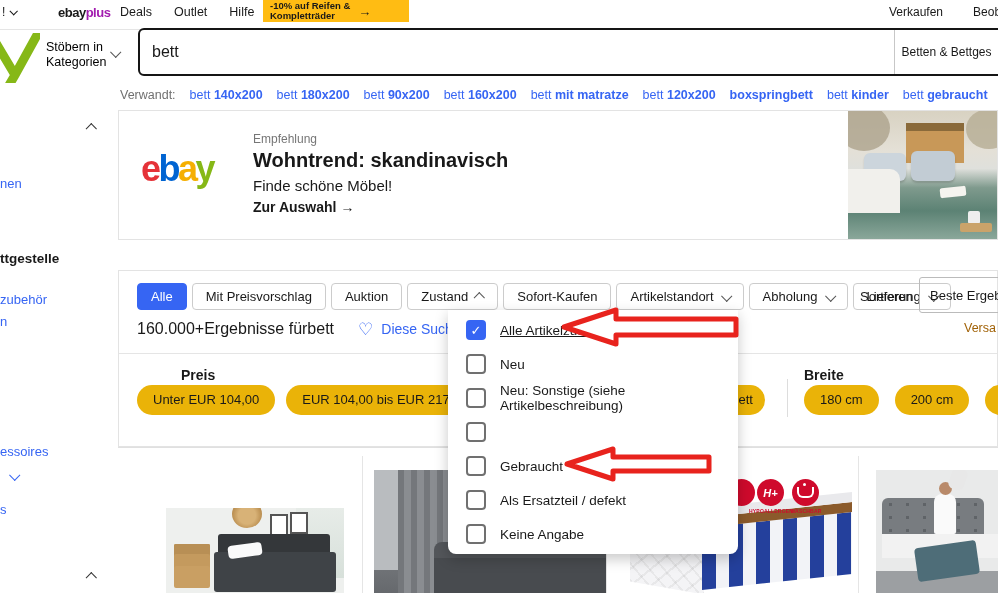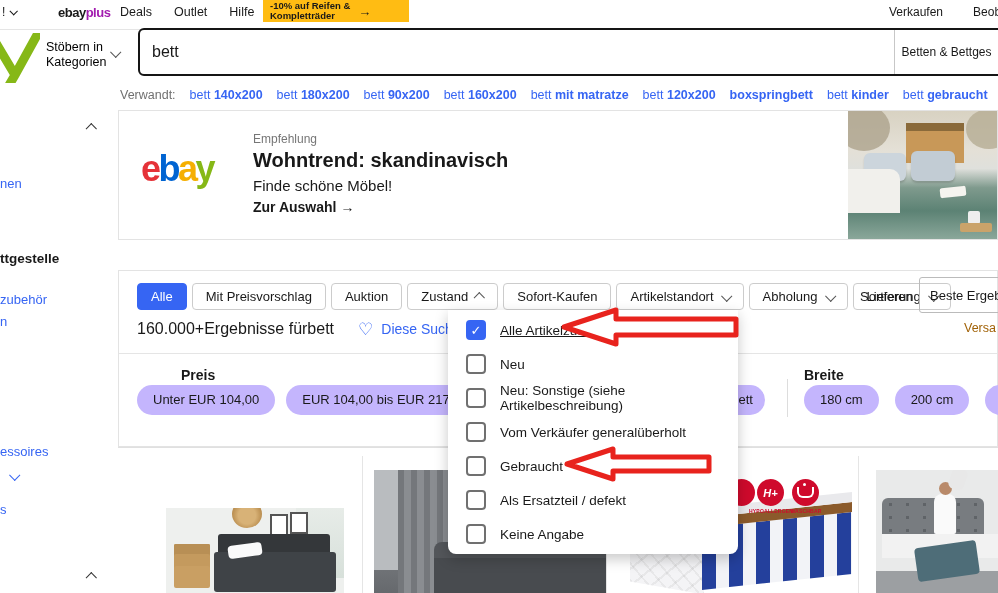--- a/index.html
+++ b/index.html
@@ -77,21 +77,21 @@
   .sort-label{position:absolute;left:741px;top:18px;font-size:13px;}
   .sort-box{position:absolute;left:800px;top:6px;width:96px;height:36px;border:1px solid #bbb;border-radius:3px;display:flex;align-items:center;padding-left:10px;font-size:13px;overflow:hidden;white-space:nowrap;cursor:pointer;box-sizing:border-box;}
   .results-row{position:absolute;left:18px;top:46px;height:24px;display:flex;align-items:center;font-size:16px;white-space:nowrap;}
   .results-row b{font-weight:400;}
   .heart{color:#3665f3;font-size:17px;margin-left:24px;margin-right:8px;cursor:pointer;}
   .save-search{color:#3665f3;font-size:14px;cursor:pointer;}
   .ship-frag{position:absolute;left:845px;top:50px;font-size:12.5px;color:#a16207;white-space:nowrap;}
   .fdivider{position:absolute;left:0;top:82px;width:100%;height:1px;background:#e5e5e5;}
   .sec-head{position:absolute;font-size:14px;font-weight:700;}
   .price-head{left:18px;top:96px;margin-left:44px;} .width-head{left:685px;top:96px;}
-  .pill{display:inline-block;height:30px;line-height:30px;padding:0 16px;border-radius:15px;background:#c4b5fd;font-size:13px;color:#191919;cursor:pointer;white-space:nowrap;}
+  .pill{display:inline-block;height:30px;line-height:30px;padding:0 16px;border-radius:15px;background:#eab308;font-size:13px;color:#191919;cursor:pointer;white-space:nowrap;}
   .price-row{position:absolute;left:18px;top:114px;display:flex;gap:11px;}
   .width-row{position:absolute;left:685px;top:114px;display:flex;gap:16px;}
   .hidden-pill{position:absolute;left:574px;top:114px;width:72px;padding:0;text-align:right;padding-right:12px;box-sizing:border-box;z-index:1;}
   .vsep{position:absolute;left:668px;top:108px;width:1px;height:38px;background:#ddd;}
 
   
   .grid-topline{position:absolute;left:118px;top:447px;width:880px;height:1px;background:#e0e0e0;}
   .grid{position:absolute;left:118px;top:456px;width:880px;height:137px;background:#fff;}
   .gdiv{position:absolute;top:0;width:1px;height:137px;background:#e5e5e5;}
   .gd1{left:244px;} .gd2{left:488px;} .gd3{left:740px;}
@@ -365,21 +365,20 @@
       <div class="opt">
         <div class="cbx"></div>
         <span class="opt-label">Neu</span>
       </div>
       <div class="opt">
         <div class="cbx"></div>
         <span class="opt-label">Neu: Sonstige (siehe Artikelbeschreibung)</span>
       </div>
       <div class="opt">
         <div class="cbx"></div>
-        <span class="opt-label">Vom Verkäufer generalüberholt</span>
       </div>
       <div class="opt">
         <div class="cbx"></div>
         <span class="opt-label">Gebraucht</span>
       </div>
       <div class="opt">
         <div class="cbx"></div>
         <span class="opt-label">Als Ersatzteil / defekt</span>
       </div>
       <div class="opt">

